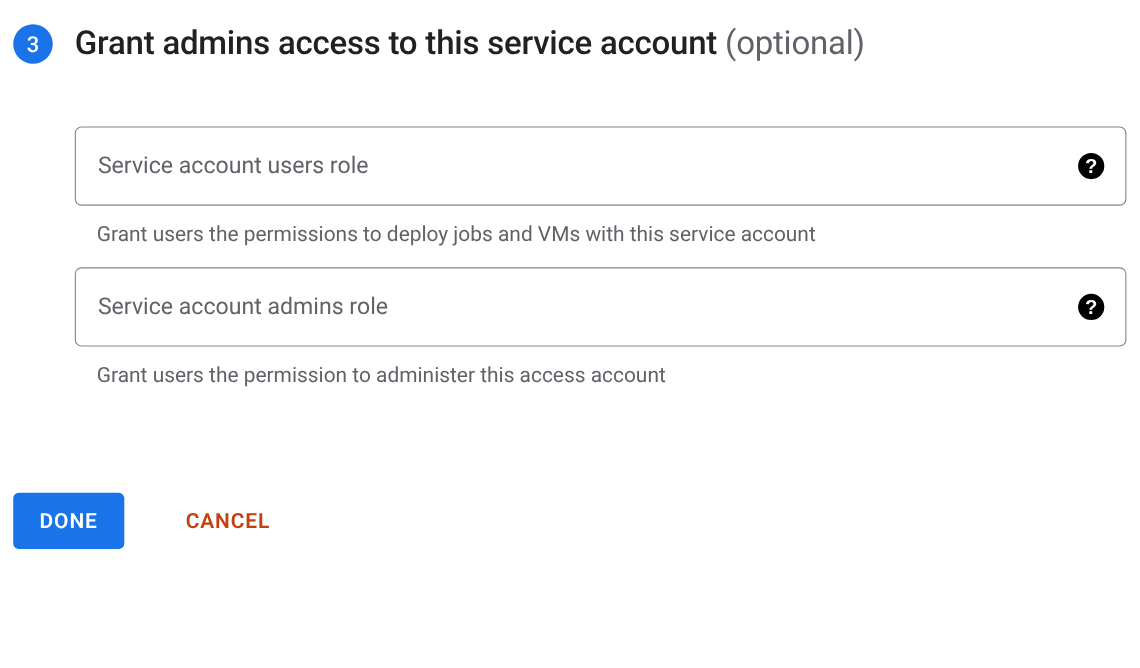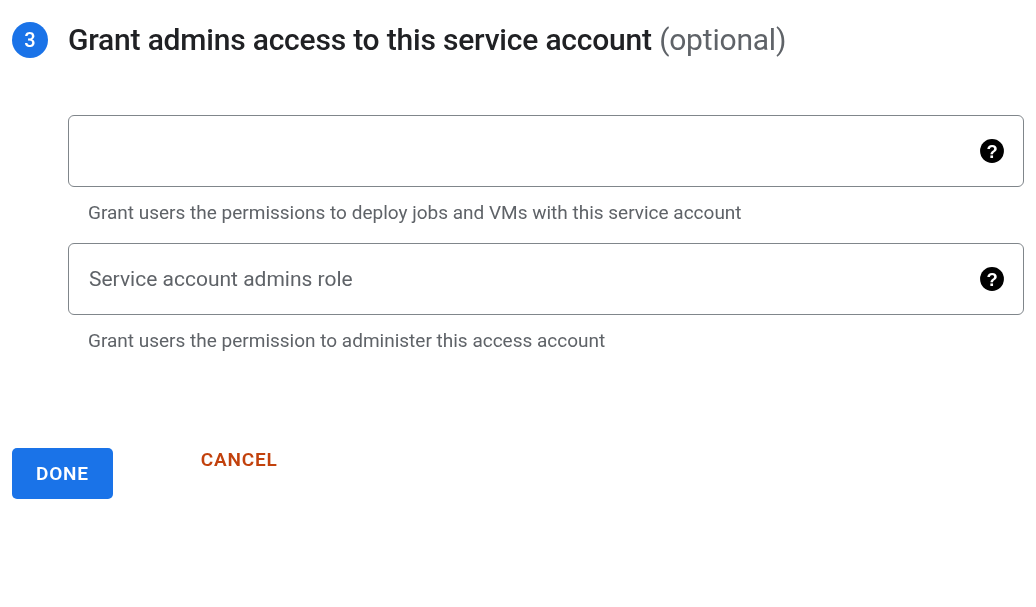--- a/index.html
+++ b/index.html
@@ -105,22 +105,22 @@
       cursor: pointer;
     }
     .hint {
       margin-top: 14px;
       font-size: 19px;
       color: #5f6368;
       padding-left: 20px;
     }
     .button-row {
       display: flex;
-      align-items: flex-start;
-      gap: 88px;
+      align-items: center;
+      gap: 56px;
       margin-top: 96px;
     }
     .btn-done {
       background: #1a73e8;
       color: #fff;
       border: none;
       border-radius: 5px;
       font-size: 19px;
       font-weight: 600;
       letter-spacing: 0.8px;
@@ -149,20 +149,21 @@
   <div class="content">
     <h2 class="heading">
       <span>Grant admins access to this service account</span>
       <span class="optional">(optional)</span>
     </h2>
     <p class="description">
     </p>
 
     <div class="field-group">
       <div class="field-wrap">
+        <input type="text" class="field-input" placeholder="Service account users role" style="">
         <span class="help-icon">
           <svg viewBox="0 0 24 24" width="26" height="26">
             <circle cx="12" cy="12" r="11" fill="#000"></circle>
             <text x="12" y="18" text-anchor="middle" font-size="17" font-weight="bold" fill="#fff" font-family="Arial">?</text>
           </svg>
         </span>
       </div>
       <div class="hint">Grant users the permissions to deploy jobs and VMs with this service account</div>
     </div>
 

